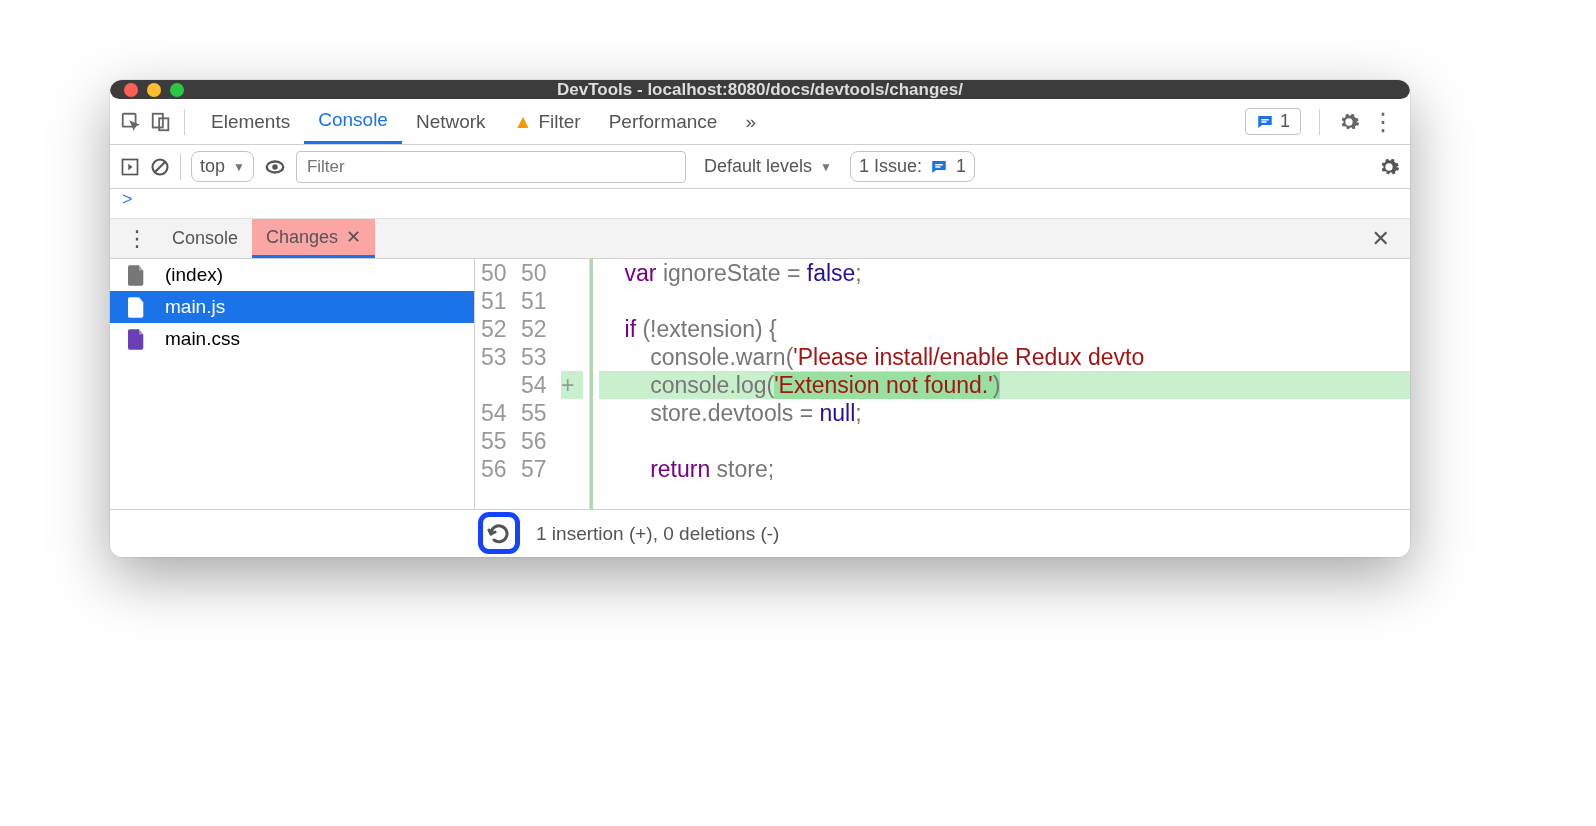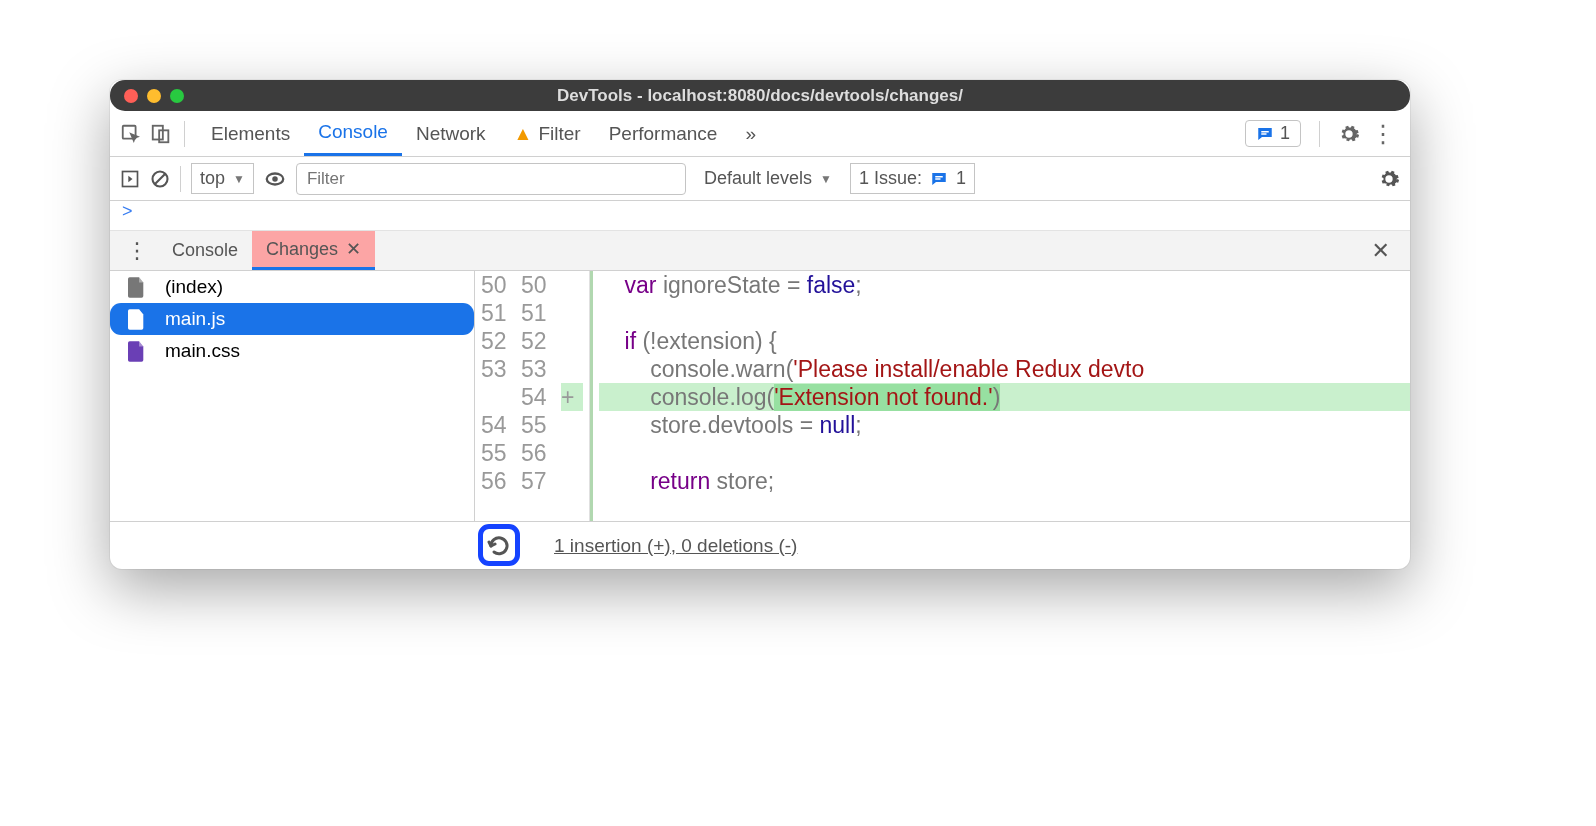--- a/index.html
+++ b/index.html
@@ -1,61 +1,61 @@
 <!DOCTYPE html>
 <html><head>
 <meta charset="utf-8">
 <style>
   * { margin:0; padding:0; box-sizing:border-box; font-family: -apple-system, "Helvetica Neue", Arial, sans-serif; }
   body { background:#fff; width:1596px; height:826px; position:relative; }
   .shadow-wrap { position:absolute; top:80px; left:110px; width:1300px; border-radius:12px;
                  box-shadow:0 20px 60px rgba(0,0,0,.35), 0 0 0 1px rgba(0,0,0,.05); overflow:hidden; background:#fff; }
-  .titlebar { background:#3c3c3c; height:31px; display:flex; align-items:center; padding:0 14px; position:relative;border-radius:15px; }
+  .titlebar { background:#3c3c3c; height:19px; display:flex; align-items:center; padding:0 14px; position:relative;border-radius:15px; }
   .traffic { display:flex; gap:9px; }
   .dot { width:14px; height:14px; border-radius:50%; }
   .dot.red{background:#ff5f57;} .dot.yellow{background:#ffbd2e;} .dot.green{background:#28c940;}
   .title { position:absolute; left:0; right:0; text-align:center; color:#ddd; font-size:17px; font-weight:600; }
   .tabstrip { display:flex; align-items:center; height:46px; border-bottom:1px solid #d0d0d0; padding:0 10px; font-size:19px; color:#555; }
   .tabstrip .ic { width:22px; height:22px; display:flex; align-items:center; justify-content:center; color:#666; }
   .tabstrip .sep { width:1px; height:26px; background:#d0d0d0; margin:0 12px; }
   .tabstrip .tab { padding:0 14px; height:100%; display:flex; align-items:center; cursor:pointer; }
   .tabstrip .tab.active { color:#1a73e8; border-bottom:3px solid #1a73e8; font-weight:500; }
   .tabstrip .warn { color:#f29900; margin-right:6px; }
   .tabstrip .right { margin-left:auto; display:flex; align-items:center; gap:6px; }
   .chip { border:1px solid #c4c4c4; border-radius:4px; padding:2px 10px; display:flex; align-items:center; gap:6px; font-size:18px; }
   .chip .msg-ic{ color:#1a73e8; }
   .toolbar2 { display:flex; align-items:center; height:44px; border-bottom:1px solid #d0d0d0; padding:0 10px; gap:10px; font-size:18px; color:#555; }
-  .toolbar2 .box{ border:1px solid #c4c4c4; border-radius:0; padding:4px 8px; display:flex; align-items:center; gap:8px; }
+  .toolbar2 .box{ border:1px solid #c4c4c4; border-radius:8px; padding:4px 8px; display:flex; align-items:center; gap:8px; }
   .toolbar2 input.filter{ border:1px solid #c4c4c4; border-radius:4px; height:32px; width:390px; padding:0 10px; font-size:17px; color:#000000;}
   .toolbar2 .dropdown::after{ content:" ▼"; font-size:12px; color:#777; }
   .prompt-row { height:30px; border-bottom:1px solid #e3e3e3; padding-left:12px; color:#367cf1; font-size:18px; }
   .drawer-tabs { display:flex; align-items:center; height:40px; border-bottom:1px solid #d0d0d0; background:#f3f3f3; padding:0 6px; font-size:18px; color:#555;}
   .drawer-tabs .more{ font-size:22px; padding:0 10px; }
   .drawer-tabs .tab{ padding:0 14px; height:100%; display:flex; align-items:center; gap:8px; }
   .drawer-tabs .tab.active{ background:#fca5a5; border-bottom:3px solid #1a73e8; }
   .drawer-tabs .close-x{ margin-left:auto; padding:0 14px; font-size:22px; cursor:pointer;}
   .drawer-body { display:flex; height:250px; }
   .file-list { width:365px; border-right:1px solid #d0d0d0; font-size:19px; }
   .file-item { display:flex; align-items:center; gap:20px; padding:5px 18px; cursor:pointer; }
   .file-item .fic{ width:17px; height:21px; }
-  .file-item.sel{ background:#1a73e8; color:#fff;border-radius:11px; }
+  .file-item.sel{ background:#1a73e8; color:#fff; }
   .diff-pane { flex:1; display:flex; font-family: Menlo, Consolas, monospace; font-size:23px; overflow:hidden; }
   .gutter { display:flex; color:#999; border-right:1px solid #e0e0e0; padding:0 6px; }
   .gcol{ width:40px; text-align:right; }
   .gmark{ width:22px; text-align:center; }
   .code { flex:1; white-space:pre; padding-left:6px; position:relative; border-left:3px solid #b1d8b0; }
   .line{ height:28px; display:flex; align-items:center; }
   .line .pad{ display:inline-block; }
   .line.added{ background:#c9f0cd; }
   .line.added .hl{ background:#97e0a1; }
   .kw{color:#708;} .bool{color:#219;} .ident{color:#777;} .str{color:#a31515;}
   .info-bar { height:48px; border-top:1px solid #d0d0d0; display:flex; align-items:center; font-size:19px; color:#555; padding-left:370px; position:relative;}
   .revert-ring{ position:absolute; left:368px; top:2px; width:42px; height:42px; border:5px solid #1543ff; border-radius:11px; display:flex; align-items:center; justify-content:center;}
   .revert-ring svg{ color:#555; }
-  .info-text{ margin-left:74px;text-decoration:underline; }
+  .info-text{ margin-left:56px; }
   svg{ display:block; }
 </style>
 </head>
 <body>
 
 <div class="shadow-wrap">
 
   <div class="titlebar">
     <div class="traffic">
       <div class="dot red"></div>

